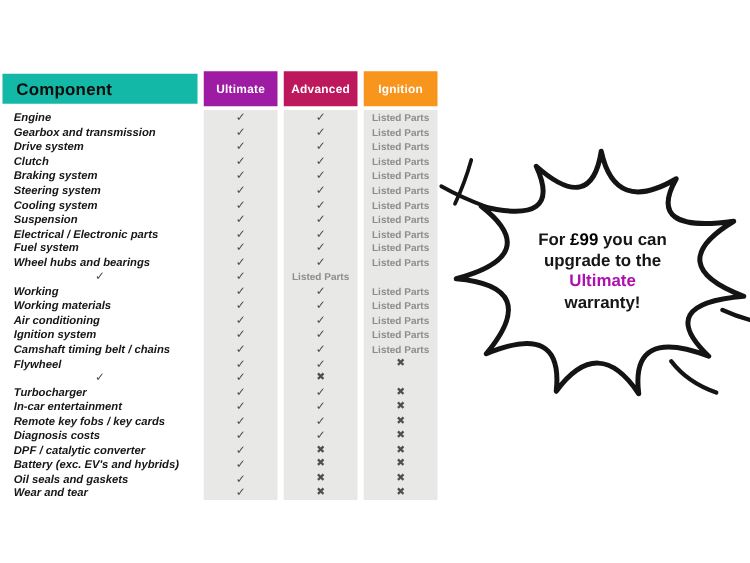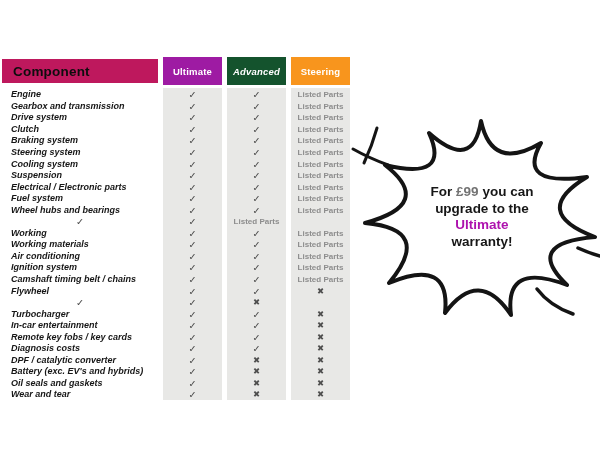--- a/index.html
+++ b/index.html
@@ -8,31 +8,31 @@
     font-family:"Liberation Sans", sans-serif; overflow:hidden;
   }
 
   
   .cmp-table { position:absolute; left:2px; top:57px; width:350px; }
   .header-row {
     display:grid; grid-template-columns:156px 59px 59px 59px;
     column-gap:5px; height:28px;
   }
   .component-header {
-    background:#be185d; margin-top:2px; height:24px;
+    background:#14b8a6; margin-top:2px; height:24px;
     display:flex; align-items:center; padding-left:11px; box-sizing:border-box;
     font-size:13.5px; font-weight:700; color:#0d0d0d; letter-spacing:0.2px;
   }
   .chip {
     display:flex; align-items:center; justify-content:center;
     color:#ffffff; font-weight:700; font-size:9.5px; letter-spacing:0.2px;
     height:28px;
   }
   .chip-ultimate  { background:#9E1BA3; }
-  .chip-advanced  { background:#14532d;font-style:italic; }
+  .chip-advanced  { background:#be185d; }
   .chip-essential { background:#F8951D; }
 
   .tbody { position:relative; margin-top:3px; height:312px; }
   .col-bg { position:absolute; top:0; height:312px; width:59px; background:#E8E8E6; }
   .col-bg.c1 { left:161px; } .col-bg.c2 { left:225px; } .col-bg.c3 { left:289px; }
 
   .rows { position:relative; padding-top:1px; }
   .row {
     display:grid; grid-template-columns:156px 59px 59px 59px;
     column-gap:5px; height:11.55px; align-items:center;
@@ -46,34 +46,34 @@
   .cell.cross  { font-size:8.5px; }
   .cell.listed { font-size:8px; font-weight:700; color:#8D8D8D; white-space:nowrap; }
 
   
   .burst-svg { position:absolute; left:345px; top:105px; width:255px; height:230px; }
   .callout-text {
     position:absolute; left:398px; top:184px; width:168px;
     text-align:center; font-size:13.5px; font-weight:700;
     line-height:16.5px; color:#161616;
   }
-  .callout-text .price     { color:#737373; }
+  .callout-text .price     { color:#000000; }
   .callout-text .highlight { color:#AE12AE; }
 </style>
 </head>
 <body>
 
 <div class="stage">
 
   <div class="cmp-table">
     <div class="header-row">
       <div class="component-header">Component</div>
       <div class="chip chip-ultimate">Ultimate</div>
       <div class="chip chip-advanced">Advanced</div>
-      <div class="chip chip-essential">Steering</div>
+      <div class="chip chip-essential">Ignition</div>
     </div>
 
     <div class="tbody">
       <div class="col-bg c1"></div>
       <div class="col-bg c2"></div>
       <div class="col-bg c3"></div>
       <div class="rows" id="rows-container">
     <div class="row">
       <div class="label">Engine</div>
       <div class="cell ultimate mark">✓</div>

